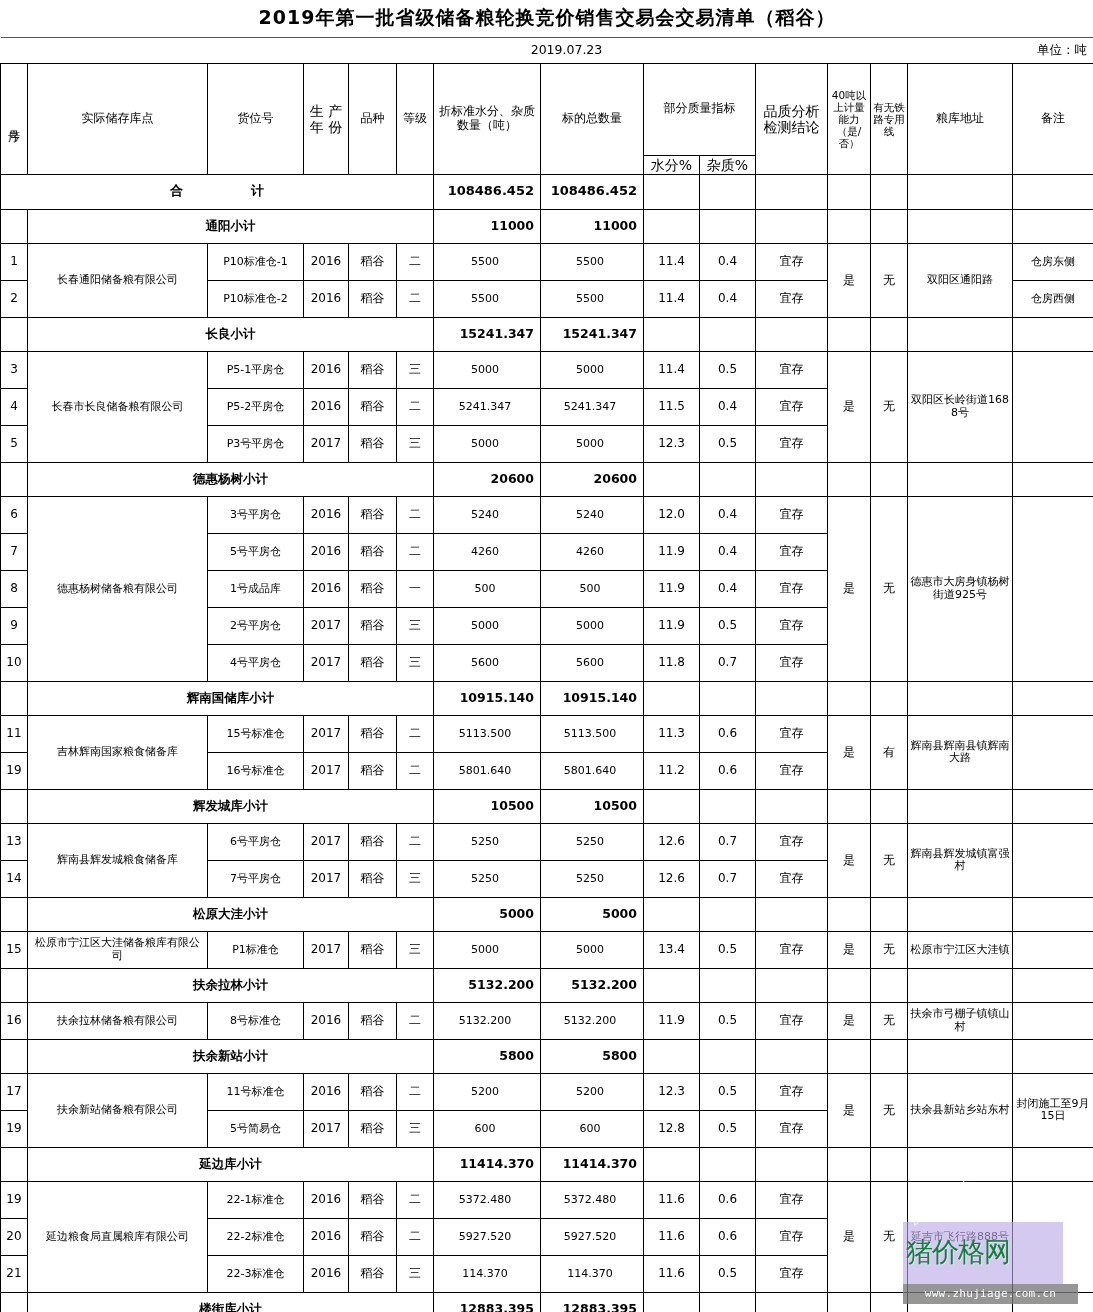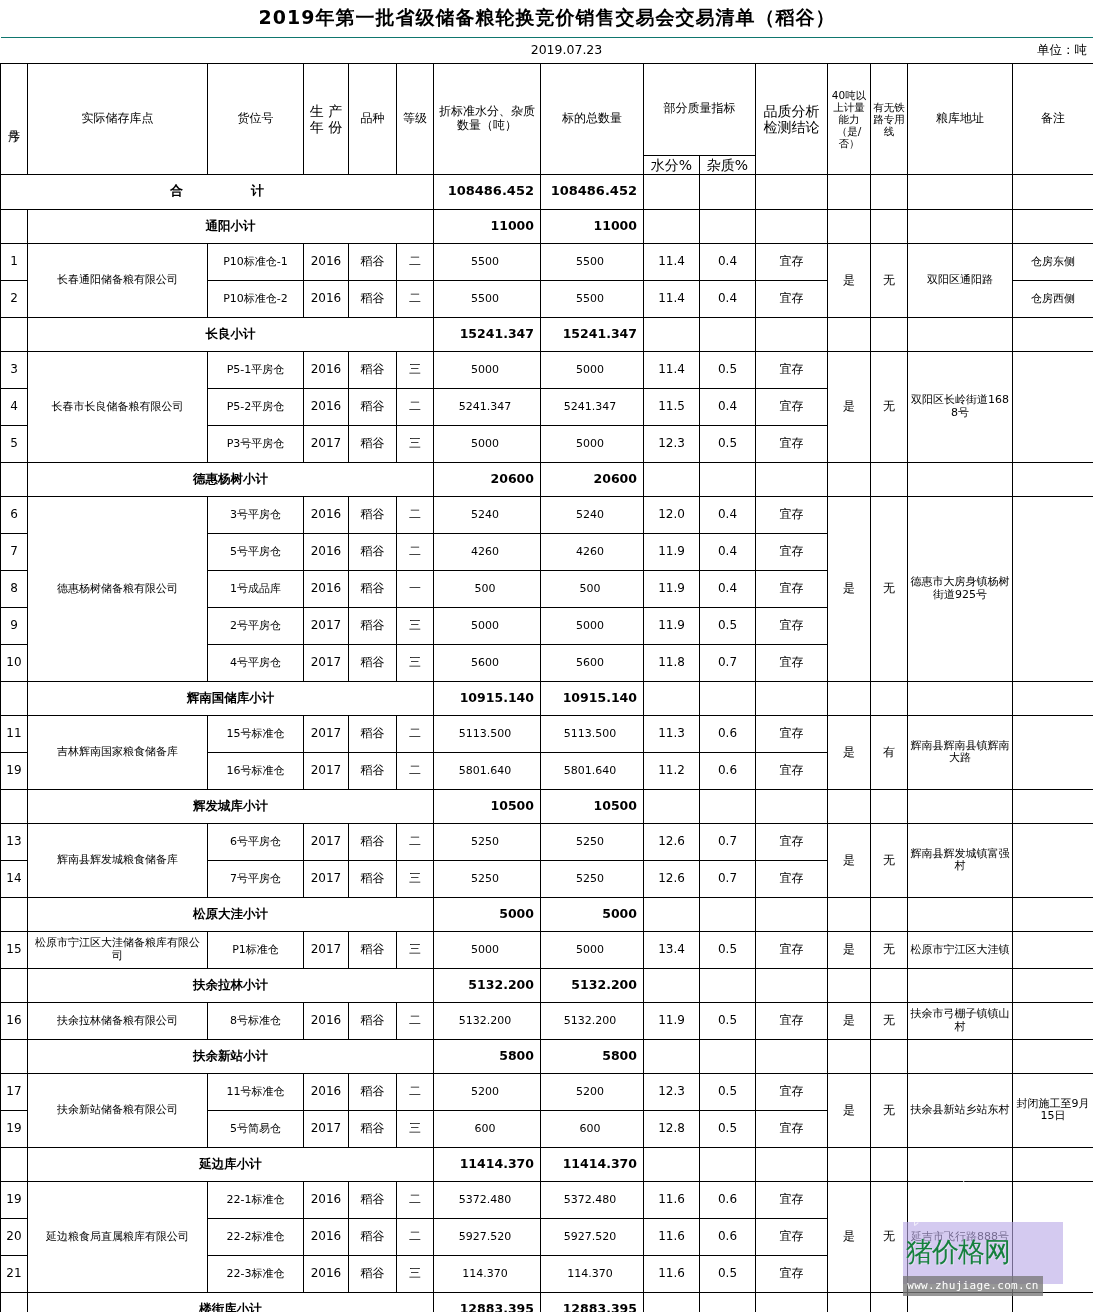--- a/index.html
+++ b/index.html
@@ -49,21 +49,21 @@
     position:absolute;
     left:903px;top:1222px;
     width:160px;height:82px;
     pointer-events:none;
   }
   .wm-box{
     position:absolute;left:0;top:0;width:160px;height:62px;
     background:rgba(186,170,230,.62);
   }
   .wm-url{
-    position:absolute;left:0;top:54px;width:140px;height:20px;
+    position:absolute;left:0;top:62px;width:175px;height:20px;
     background:rgba(120,120,120,.78);
     color:#fff;font-size:11px;line-height:20px;text-align:center;
     font-family:"DejaVu Sans Mono","Liberation Mono",monospace;
     letter-spacing:.3px;
   }
   .wm-text{
     position:absolute;left:3px;top:12px;
     font-size:27px;font-weight:normal;
     color:#15803d;
     text-shadow:1px 1px 0 rgba(255,255,255,.35);

